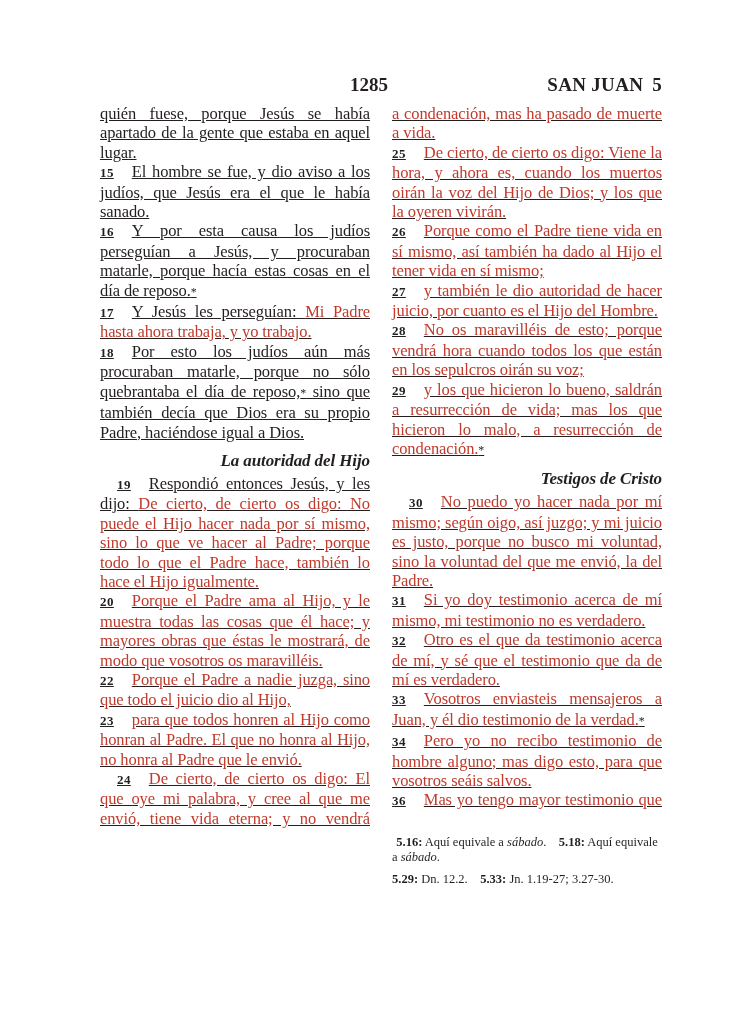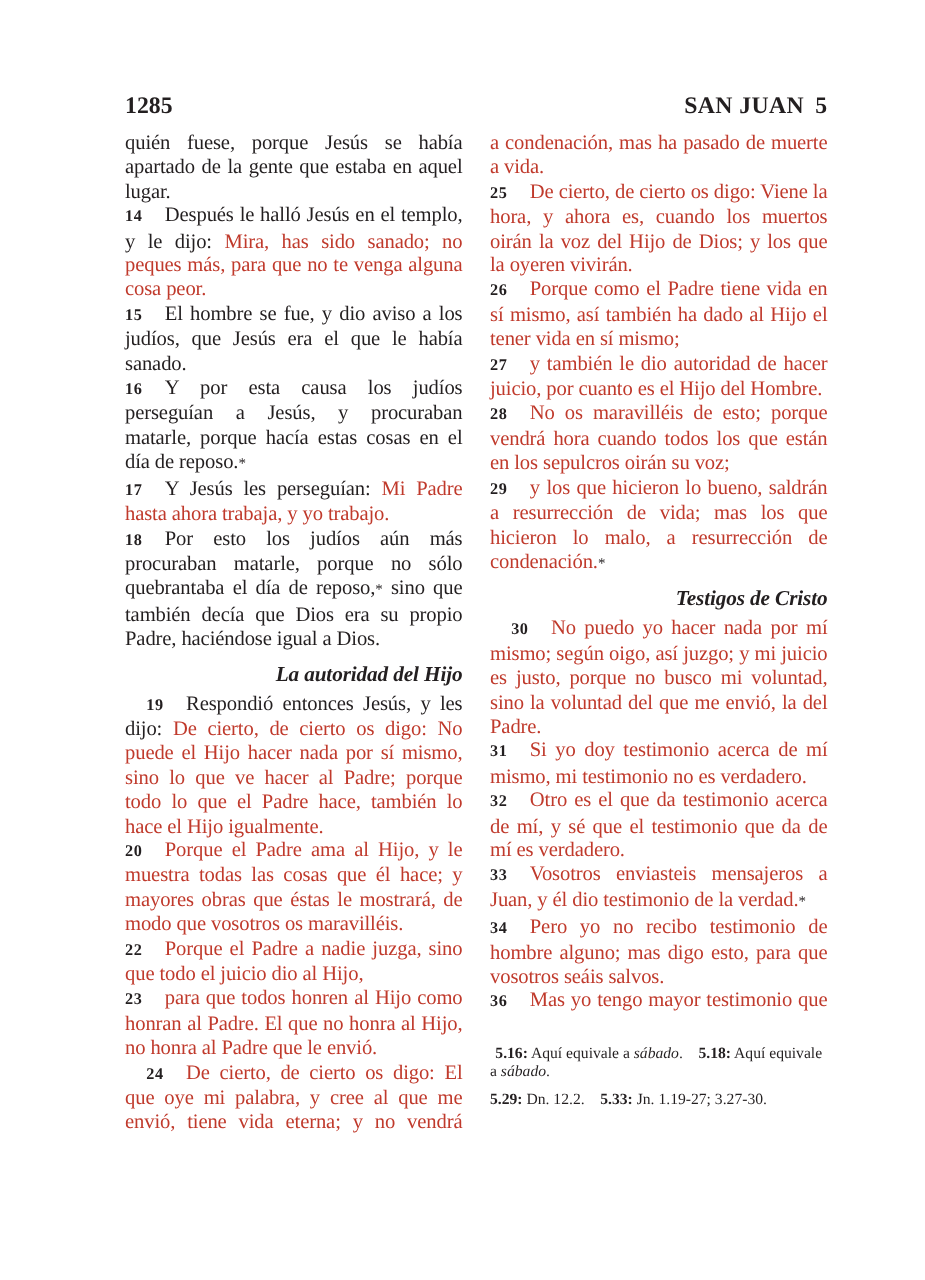--- a/index.html
+++ b/index.html
@@ -28,41 +28,41 @@
     position: relative;
     height: 25px;
     margin-bottom: 5px;
     font-weight: bold;
     font-size: 19px;
     line-height: 22px;
   }
   .page-number {
     position: absolute;
     left: 0; right: 24px;
-    text-align: left;
+    text-align: center;
   }
   .book-ref {
     position: absolute;
     right: 0; top: 0;
     letter-spacing: 0.3px;
   }
   .chapter-num { margin-left: 9px; }
   .columns {
     display: flex;
     gap: 22px;
   }
   .column {
     flex: 1 1 0;
     min-width: 0;
     font-size: 16.5px;
     line-height: 19.4px;
     text-align: justify;
     letter-spacing: -0.1px;
   }
-  p.verse-para { margin: 0; }
+  p.verse-para { margin: 0; text-decoration: underline; }
   p.indent { text-indent: 17px; }
   p.fill { text-align-last: justify; }
   .verse-num {
     font-weight: bold;
     font-size: 13px;
     letter-spacing: 0.4px;
     padding-right: 18px;
   }
   .seg-red { color: var(--red); }
   .seg-black { color: var(--ink); }
@@ -97,21 +97,20 @@
 <body>
 
 <div class="page">
   <div class="page-header">
     <span class="page-number">1285</span>
     <span class="book-ref"><span>SAN JUAN</span><span class="chapter-num">5</span></span>
   </div>
   <div class="columns">
     <div class="column" id="col-left">
         <p class="verse-para"><span class="seg-black">quién fuese, porque Jesús se había apartado de la gente que estaba en aquel lugar.</span></p>
-        <p class="verse-para"><span class="verse-num">14</span><span class="seg-black">Después le halló Jesús en el templo, y le dijo: </span><span class="seg-red">Mira, has sido sanado; no peques más, para que no te venga alguna cosa peor.</span></p>
         <p class="verse-para"><span class="verse-num">15</span><span class="seg-black">El hombre se fue, y dio aviso a los judíos, que Jesús era el que le había sanado.</span></p>
         <p class="verse-para"><span class="verse-num">16</span><span class="seg-black">Y por esta causa los judíos perseguían a Jesús, y procuraban matarle, porque hacía estas cosas en el día de reposo.</span><span class="note-mark">*</span></p>
         <p class="verse-para"><span class="verse-num">17</span><span class="seg-black">Y Jesús les perseguían: </span><span class="seg-red">Mi Padre hasta ahora trabaja, y yo trabajo.</span></p>
         <p class="verse-para"><span class="verse-num">18</span><span class="seg-black">Por esto los judíos aún más procuraban matarle, porque no sólo quebrantaba el día de reposo,</span><span class="note-mark">*</span><span class="seg-black"> sino que también decía que Dios era su propio Padre, haciéndose igual a Dios.</span></p>
         <div class="section-heading">La autoridad del Hijo</div>
         <p class="verse-para indent"><span class="verse-num">19</span><span class="seg-black">Respondió entonces Jesús, y les dijo: </span><span class="seg-red">De cierto, de cierto os digo: No puede el Hijo hacer nada por sí mismo, sino lo que ve hacer al Padre; porque todo lo que el Padre hace, también lo hace el Hijo igualmente.</span></p>
         <p class="verse-para"><span class="verse-num">20</span><span class="seg-red">Porque el Padre ama al Hijo, y le muestra todas las cosas que él hace; y mayores obras que éstas le mostrará, de modo que vosotros os maravilléis.</span></p>
         <p class="verse-para"><span class="verse-num">22</span><span class="seg-red">Porque el Padre a nadie juzga, sino que todo el juicio dio al Hijo,</span></p>
         <p class="verse-para"><span class="verse-num">23</span><span class="seg-red">para que todos honren al Hijo como honran al Padre. El que no honra al Hijo, no honra al Padre que le envió.</span></p>
         <p class="verse-para indent fill"><span class="verse-num">24</span><span class="seg-red">De cierto, de cierto os digo: El que oye mi palabra, y cree al que me envió, tiene vida eterna; y no vendrá</span></p>

